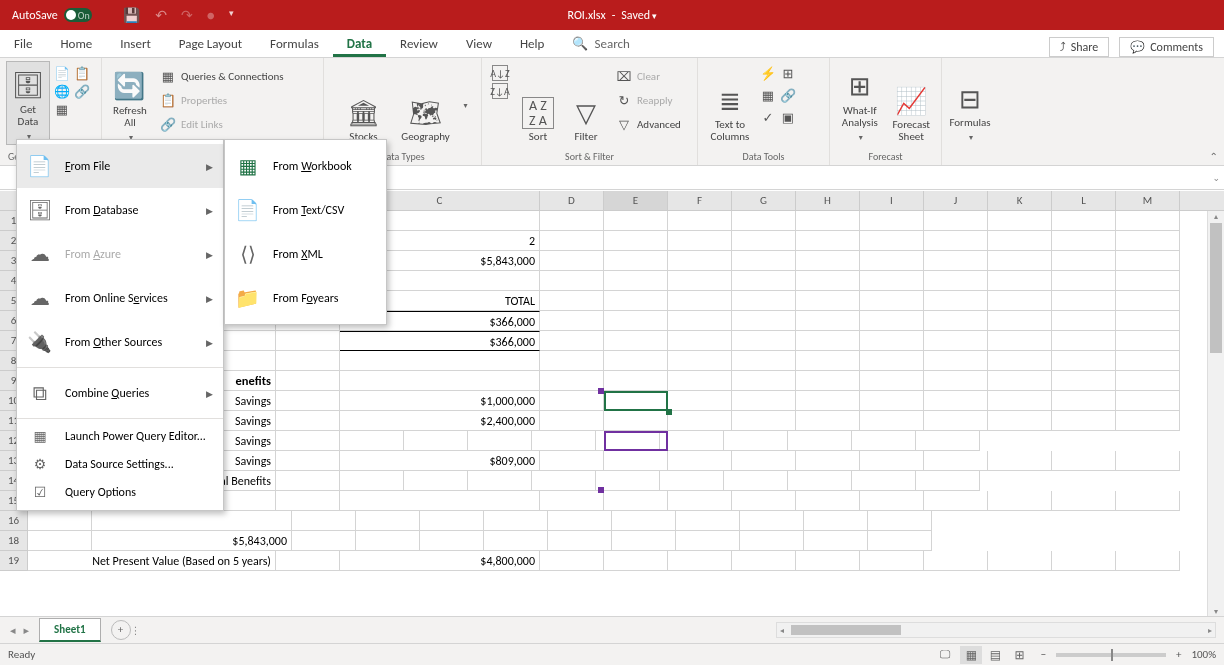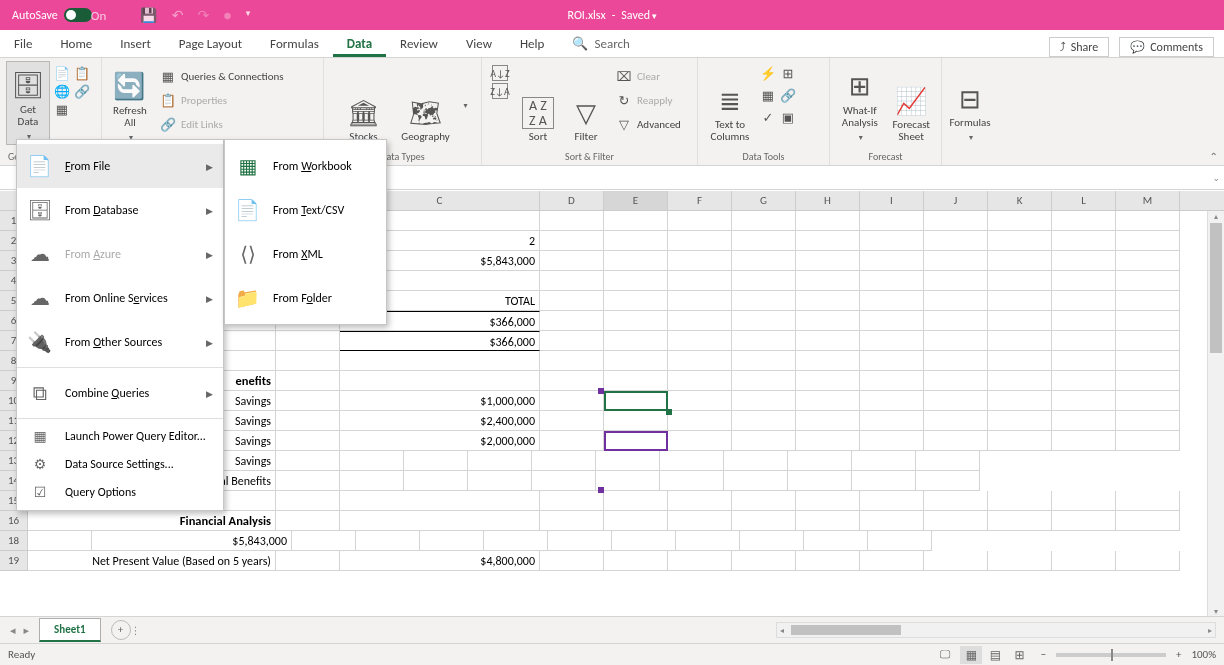--- a/index.html
+++ b/index.html
@@ -1,19 +1,19 @@
 <!DOCTYPE html>
 <html><head>
 <meta charset="utf-8">
 <style>
 * { box-sizing: border-box; margin: 0; padding: 0; font-family: "Segoe UI", Calibri, sans-serif; }
 body { background: #fff; width: 1224px; height: 665px; overflow: hidden; position: relative; }
 
 
-.title-bar { background: #ec4899; height: 30px; display: flex; align-items: center; color: #fff; font-size: 12px; position: relative; }
+.title-bar { background: #b91c1c; height: 30px; display: flex; align-items: center; color: #fff; font-size: 12px; position: relative; }
 .autosave { display: flex; align-items: center; gap: 6px; padding-left: 12px; }
 .toggle { width: 28px; height: 14px; background: #1a5c38; border-radius: 7px; position: relative; display: inline-block; }
 .toggle::after { content: ""; width: 10px; height: 10px; background: #fff; border-radius: 50%; position: absolute; top: 2px; left: 2px; }
 .qat { display: flex; gap: 14px; padding: 0 14px; opacity: 0.8; }
 .qat span { font-size: 14px; }
 .title-center { position: absolute; left: 50%; transform: translateX(-50%); display: flex; align-items: center; gap: 6px; }
 .title-center .caret::after { content: "▾"; font-size: 9px; margin-left: 2px; }
 .title-right { margin-left: auto; display: flex; align-items: center; gap: 16px; padding-right: 8px; }
 .title-right .win { width: 44px; height: 30px; display: flex; align-items: center; justify-content: center; font-size: 13px; }
 .avatar-box { width: 18px; height: 18px; border: 1px solid rgba(255,255,255,0.6); display: inline-block; }
@@ -102,21 +102,21 @@
 
 .u { text-decoration: underline; }
 </style>
 </head>
 <body>
 
 <div class="title-bar">
   <div class="autosave">
     <span>AutoSave</span>
     <span class="toggle"></span>
-    <span style="font-size:13px;opacity:.7;position:relative;left:-20px;margin-left:13px;">On</span>
+    <span style="font-size:10px;opacity:.7;position:relative;left:-20px;">On</span>
   </div>
   <div class="qat">
     <span>💾</span>
     <span style="opacity:.6">↶</span>
     <span style="opacity:.4">↷</span>
     <span style="opacity:.4">●</span>
     <span style="font-size:9px">▾</span>
   </div>
   <div class="title-center">
     <span>ROI.xlsx</span>
@@ -356,21 +356,21 @@
   <div class="menu-item">
       <span class="micon">📄</span>
       <span><span>From </span><span class="u">T</span><span>ext/CSV</span></span>
     </div>
   <div class="menu-item">
       <span class="micon">⟨⟩</span>
       <span><span>From </span><span class="u">X</span><span>ML</span></span>
     </div>
   <div class="menu-item">
       <span class="micon">📁</span>
-      <span><span>From F</span><span class="u">o</span><span>lder</span></span>
+      <span><span>From F</span><span class="u">o</span><span>years</span></span>
     </div>
 </div>
 
 <div class="grid-area">
   <div class="col-headers">
     <div class="rowh-spacer"></div>
     <div class="colh" style="width:248px"></div>
     <div class="colh" style="width:64px">B</div>
     <div class="colh" style="width:200px">C</div>
     <div class="colh" style="width:64px">D</div>
@@ -558,36 +558,36 @@
         <div class="cell" style="width: 64px;"></div>
         <div class="cell" style="width: 64px;"></div>
         <div class="cell" style="width: 64px;"></div>
         <div class="cell" style="width: 64px;"></div>
         <div class="cell" style="width: 64px;"></div>
       </div>
       <div class="grid-row">
         <div class="rowh">12</div>
         <div class="cell right" style="width: 248px;"> Savings</div>
         <div class="cell" style="width: 64px;"></div>
-        <div class="cell right" style="width: 200px;">$2,000,000</div>
         <div class="cell" style="width: 64px;"></div>
         <div class="cell" style="width: 64px;"></div>
         <div class="cell" style="width: 64px;"></div>
         <div class="cell" style="width: 64px;"></div>
         <div class="cell" style="width: 64px;"></div>
         <div class="cell" style="width: 64px;"></div>
         <div class="cell" style="width: 64px;"></div>
         <div class="cell" style="width: 64px;"></div>
         <div class="cell" style="width: 64px;"></div>
         <div class="cell" style="width: 64px;"></div>
       </div>
       <div class="grid-row">
         <div class="rowh">13</div>
         <div class="cell right" style="width: 248px;"> Savings</div>
         <div class="cell" style="width: 64px;"></div>
+        <div class="cell right" style="width: 200px;">$809,000</div>
         <div class="cell" style="width: 64px;"></div>
         <div class="cell" style="width: 64px;"></div>
         <div class="cell" style="width: 64px;"></div>
         <div class="cell" style="width: 64px;"></div>
         <div class="cell" style="width: 64px;"></div>
         <div class="cell" style="width: 64px;"></div>
         <div class="cell" style="width: 64px;"></div>
         <div class="cell" style="width: 64px;"></div>
         <div class="cell" style="width: 64px;"></div>
         <div class="cell" style="width: 64px;"></div>
@@ -618,21 +618,20 @@
         <div class="cell" style="width: 64px;"></div>
         <div class="cell" style="width: 64px;"></div>
         <div class="cell" style="width: 64px;"></div>
         <div class="cell" style="width: 64px;"></div>
         <div class="cell" style="width: 64px;"></div>
         <div class="cell" style="width: 64px;"></div>
         <div class="cell" style="width: 64px;"></div>
       </div>
       <div class="grid-row">
         <div class="rowh">16</div>
-        <div class="cell right bold" style="width: 248px;">Financial Analysis</div>
         <div class="cell" style="width: 64px;"></div>
         <div class="cell" style="width: 200px;"></div>
         <div class="cell" style="width: 64px;"></div>
         <div class="cell" style="width: 64px;"></div>
         <div class="cell" style="width: 64px;"></div>
         <div class="cell" style="width: 64px;"></div>
         <div class="cell" style="width: 64px;"></div>
         <div class="cell" style="width: 64px;"></div>
         <div class="cell" style="width: 64px;"></div>
         <div class="cell" style="width: 64px;"></div>

